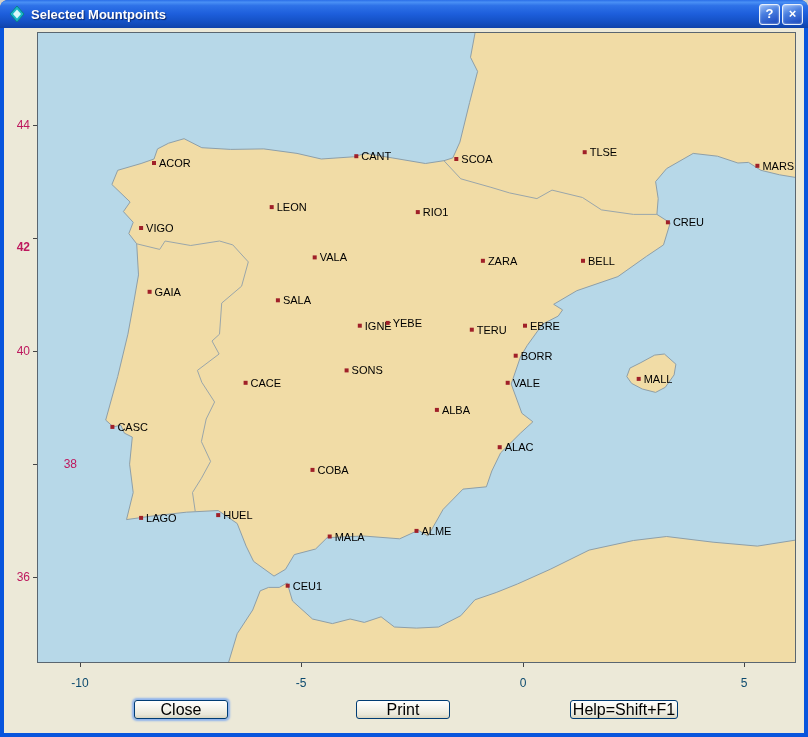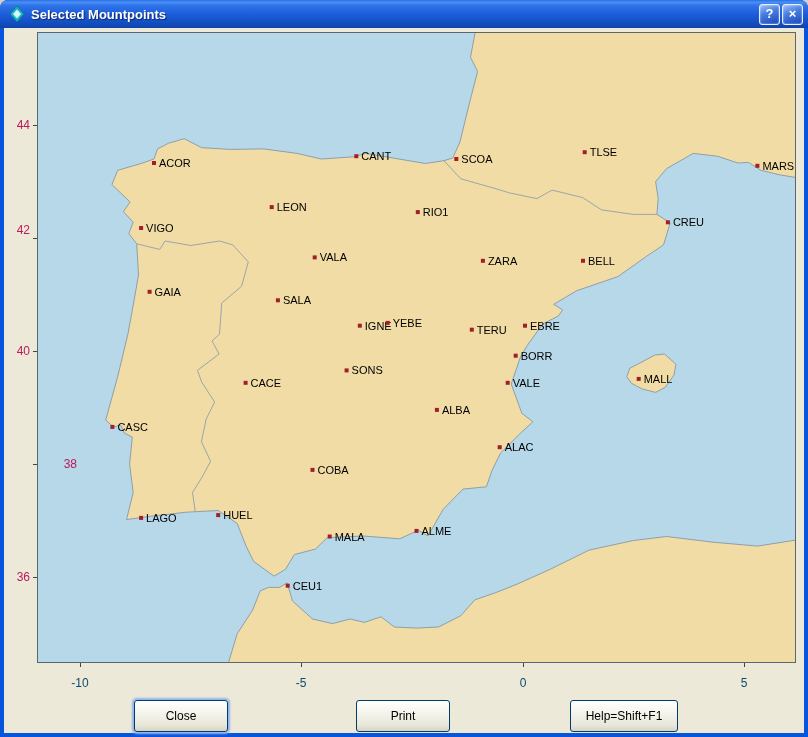--- a/index.html
+++ b/index.html
@@ -13,23 +13,23 @@
     font-size:13px;font-weight:bold;line-height:18px;text-align:center;
     background:linear-gradient(160deg,#9dc0f8 0%,#4a7fe0 40%,#2858c8 80%,#1e4cb8 100%);
     box-shadow:inset 0 0 2px rgba(255,255,255,0.7);cursor:pointer;flex:0 0 auto;}
   .client{position:absolute;left:4px;top:28px;width:800px;height:705px;background:#ece9d8;}
   .map-panel{position:absolute;left:33px;top:4px;width:759px;height:631px;border:1px solid #5a6670;box-sizing:border-box;background:#b7d8e8;overflow:hidden;}
   #map-svg{display:block;}
   #map-svg text{font-family:"Liberation Sans",sans-serif;font-size:11px;fill:#000;}
   .axis-x-label{position:absolute;width:44px;text-align:center;font-size:12px;color:#0c4a6e;}
   .axis-y-label{position:absolute;width:26px;text-align:right;font-size:12px;color:#be185d;}
   .tick{position:absolute;background:#444;}
-  .xp-btn{position:absolute;height:32px;border:1px solid #003c74;border-radius:3px;
+  .xp-btn{position:absolute;height:19px;border:1px solid #003c74;border-radius:3px;
     background:linear-gradient(180deg,#ffffff 0%,#f5f4ec 40%,#e9e7d9 80%,#d8d4c0 100%);
-    font-family:"Liberation Sans",sans-serif;font-size:12px;color:#000;text-align:center;cursor:pointer;padding:0;}
+    font-family:"Liberation Sans",sans-serif;font-size:16px;color:#000;text-align:center;cursor:pointer;padding:0;}
   .btn-close-pos{left:130px;top:672px;width:94px;box-shadow:0 0 2px 2px #8fb4ec;}
   .btn-print-pos{left:352px;top:672px;width:94px;}
   .btn-help-pos{left:566px;top:672px;width:108px;}
 </style>
 </head>
 <body>
 
 <div class="window">
   <div class="titlebar">
     <span class="app-icon">
@@ -127,21 +127,21 @@
         <div class="axis-x-label" style="left: 497px; top: 648px;">0</div>
         <div class="tick" style="left: 740px; top: 635px; width: 1px; height: 4px;"></div>
         <div class="axis-x-label" style="left: 718px; top: 648px;">5</div>
         <div class="tick" style="left: 29px; top: 549px; width: 4px; height: 1px;"></div>
         <div class="axis-y-label" style="left: 0px; top: 542px;">36</div>
         <div class="tick" style="left: 29px; top: 436px; width: 4px; height: 1px;"></div>
         <div class="axis-y-label" style="left: 0px; top: 429px; padding-left: 47px;">38</div>
         <div class="tick" style="left: 29px; top: 323px; width: 4px; height: 1px;"></div>
         <div class="axis-y-label" style="left: 0px; top: 316px;">40</div>
         <div class="tick" style="left: 29px; top: 210px; width: 4px; height: 1px;"></div>
-        <div class="axis-y-label" style="left: 0px; top: 195px;">42</div>
+        <div class="axis-y-label" style="left: 0px; top: 212px; font-weight: bold;">42</div>
         <div class="tick" style="left: 29px; top: 97px; width: 4px; height: 1px;"></div>
         <div class="axis-y-label" style="left: 0px; top: 90px;">44</div>
       </div>
 
     <button class="xp-btn btn-close-pos">Close</button>
     <button class="xp-btn btn-print-pos">Print</button>
     <button class="xp-btn btn-help-pos">Help=Shift+F1</button>
   </div>
 </div>
 

